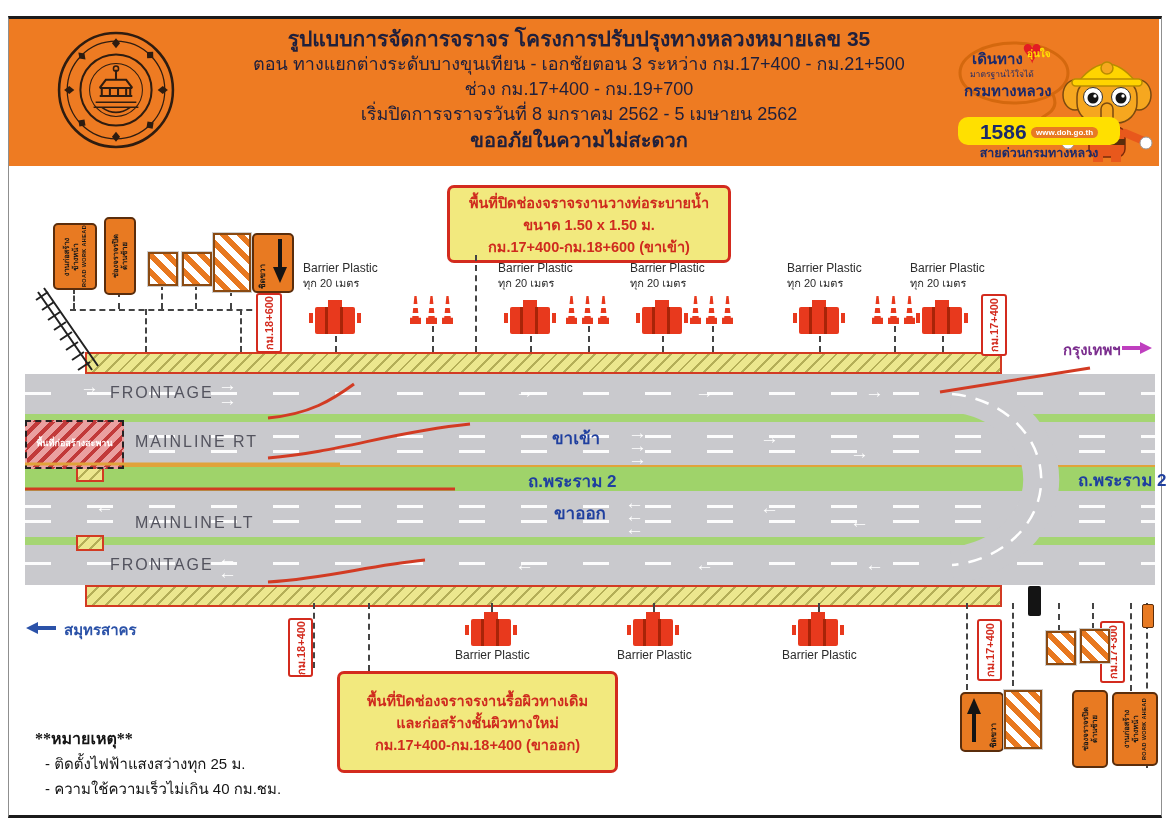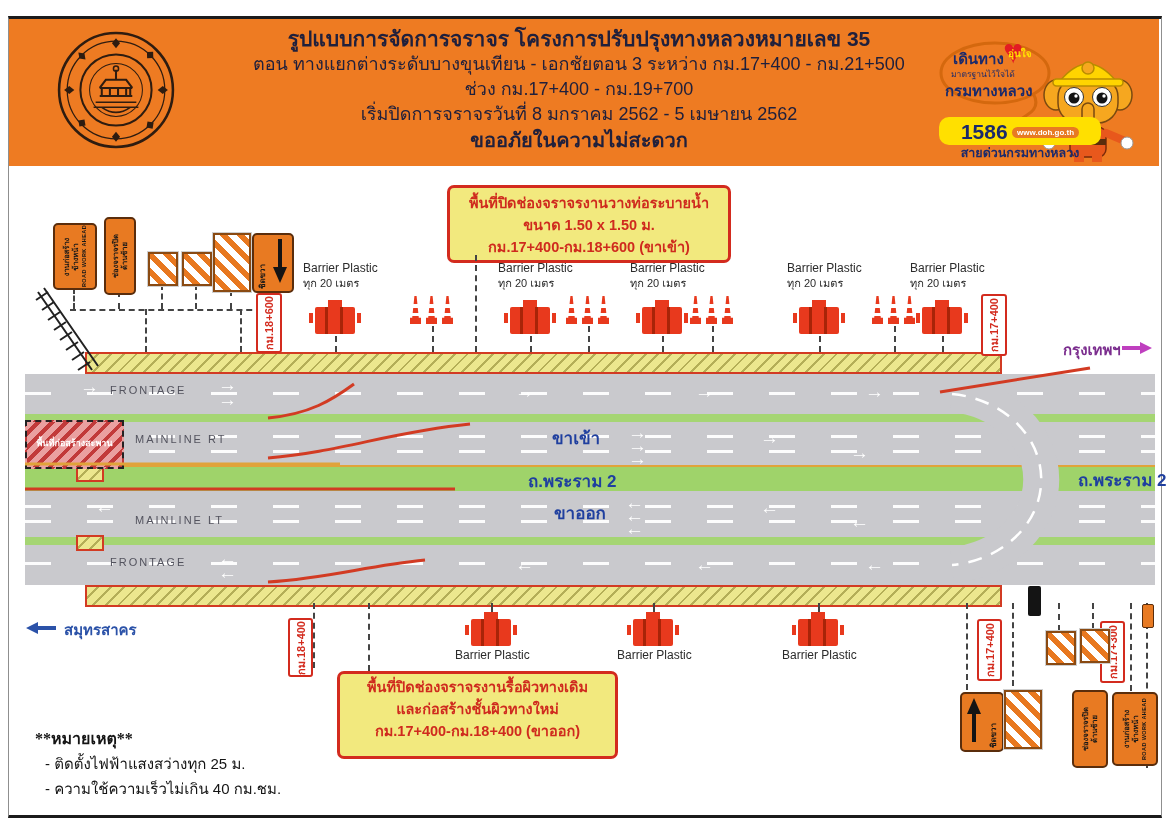--- a/index.html
+++ b/index.html
@@ -16,21 +16,21 @@
   .t1{font-size:21px;font-weight:bold;line-height:27px;}
   .t2{font-size:18px;line-height:25px;}
   .t5{font-size:20px;font-weight:bold;line-height:27px;}
   
   .road{position:absolute;background:#C9C9CD;}
   .green{position:absolute;background:#A5D573;}
   .median{position:absolute;background:#9fd36a;border-top:2px solid #e0a33a;border-bottom:2px solid #e0a33a;}
   .dash{position:absolute;height:3px;background:repeating-linear-gradient(90deg,#fff 0 26px,transparent 26px 62px);opacity:.95;}
   .hatch{position:absolute;background:repeating-linear-gradient(135deg,#ece78e 0 7px,#b4ae57 7px 9px);border:2px solid #d23b23;}
   .redhatch{position:absolute;background:repeating-linear-gradient(135deg,#eaa0a0 0 6px,#c23a3a 6px 10px);border:2px dashed #222;}
-  .rlabel{position:absolute;color:#53535e;font-size:11px;letter-spacing:2px;}
+  .rlabel{position:absolute;color:#53535e;font-size:16px;letter-spacing:2px;}
   .blabel{position:absolute;color:#1F3F9F;font-weight:bold;font-size:17px;}
   .aw{position:absolute;color:#fff;font-weight:bold;font-size:19px;line-height:1;}
   
   .vlead{position:absolute;width:0;border-left:2px dashed #444;}
   .hlead{position:absolute;height:0;border-top:2px dashed #444;}
   
   .ybox{position:absolute;background:#F2E97E;border:3px solid #D32B1E;border-radius:7px;
         color:#cf2a1e;font-weight:bold;font-size:14.5px;text-align:center;line-height:22px;padding-top:4px;}
   
   .kmm{position:absolute;background:#fff;border:2px solid #D32B1E;border-radius:3px;}
@@ -94,21 +94,21 @@
     </svg>
 
     <div class="titles">
       <div class="t1">รูปแบบการจัดการจราจร  โครงการปรับปรุงทางหลวงหมายเลข 35</div>
       <div class="t2">ตอน ทางแยกต่างระดับบางขุนเทียน - เอกชัยตอน 3 ระหว่าง กม.17+400 - กม.21+500</div>
       <div class="t2">ช่วง กม.17+400 - กม.19+700</div>
       <div class="t2">เริ่มปิดการจราจรวันที่ 8 มกราคม 2562 - 5 เมษายน 2562</div>
       <div class="t5">ขออภัยในความไม่สะดวก</div>
     </div>
 
-    <div class="abs" style="right:22px;top:2px;width:200px;height:144px;">
+    <div class="abs" style="right:3px;top:2px;width:200px;height:144px;">
       <svg class="abs" style="left:0;top:14px;" width="120" height="116" viewBox="0 0 120 116">
         <g fill="none" stroke="#d4680e" stroke-width="3">
           <ellipse cx="58" cy="38" rx="54" ry="30"></ellipse>
           <path d="M96 58 q8 14 -6 22 q-12 7 -8 16 q3 8 -6 12"></path>
         </g>
       </svg>
       <div class="abs" style="left:16px;top:26px;color:#1b2a6b;font-weight:bold;font-size:15px;">เดินทาง</div>
       <div class="heart" style="left:66px;top:13px;">♥</div>
       <div class="abs" style="left:71px;top:25px;color:#ffe000;font-weight:bold;font-size:10px;">อุ่นใจ</div>
       <div class="abs" style="left:14px;top:46px;color:#1b2a6b;font-size:8.5px;">มาตรฐานไว้ใจได้</div>
@@ -239,21 +239,21 @@
   <span class="aw" style="left:218px;top:563px;">←</span>
   <span class="aw" style="left:515px;top:555px;">←</span>
   <span class="aw" style="left:695px;top:555px;">←</span>
   <span class="aw" style="left:865px;top:555px;">←</span>
 
   <div class="ybox" style="left:447px;top:185px;width:278px;height:68px;">
     <div>พื้นที่ปิดช่องจราจรงานวางท่อระบายน้ำ</div>
     <div>ขนาด 1.50 x 1.50 ม.</div>
     <div>กม.17+400-กม.18+600 (ขาเข้า)</div>
   </div>
-  <div class="ybox" style="left:337px;top:671px;width:275px;height:80px;padding-top:2px;">
+  <div class="ybox" style="left:337px;top:671px;width:275px;height:80px;padding-top:16px;">
     <div>พื้นที่ปิดช่องจราจรงานรื้อผิวทางเดิม</div>
     <div>และก่อสร้างชั้นผิวทางใหม่</div>
     <div>กม.17+400-กม.18+400 (ขาออก)</div>
   </div>
 
   <div class="hlead" style="left:70px;top:309px;width:192px;"></div>
   <div class="vlead" style="left:73px;top:288px;height:21px;"></div>
   <div class="vlead" style="left:118px;top:291px;height:18px;"></div>
   <div class="vlead" style="left:161px;top:284px;height:25px;"></div>
   <div class="vlead" style="left:195px;top:284px;height:25px;"></div>

